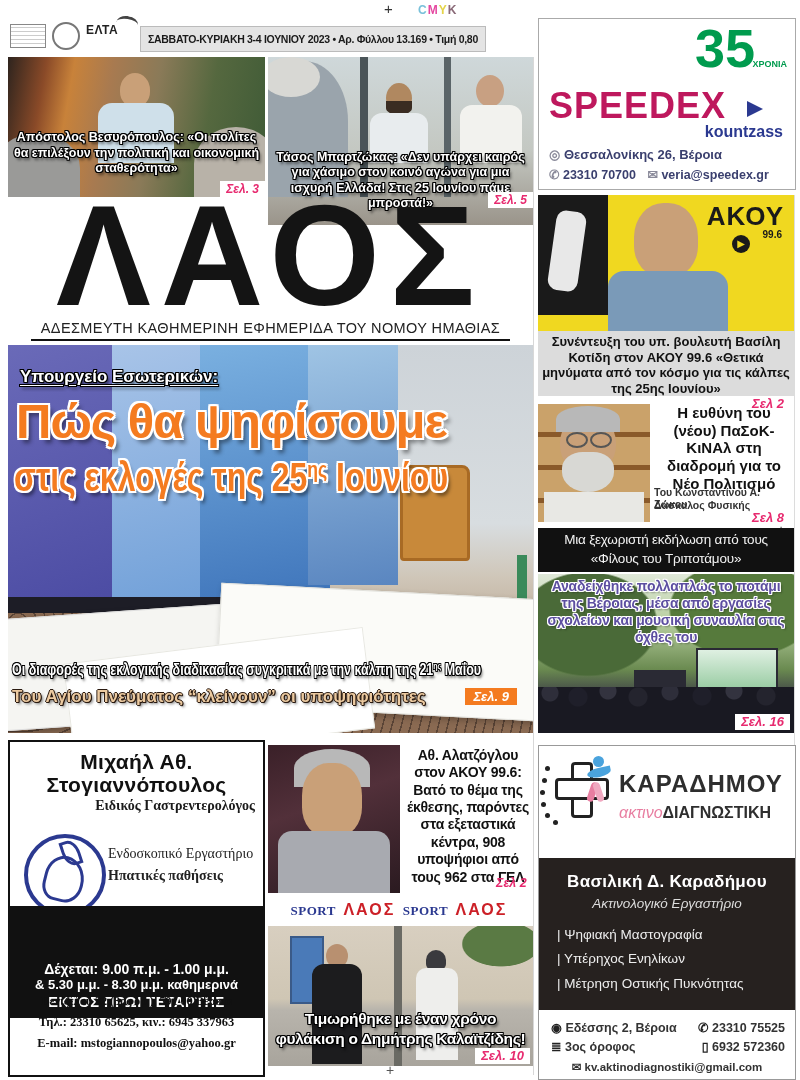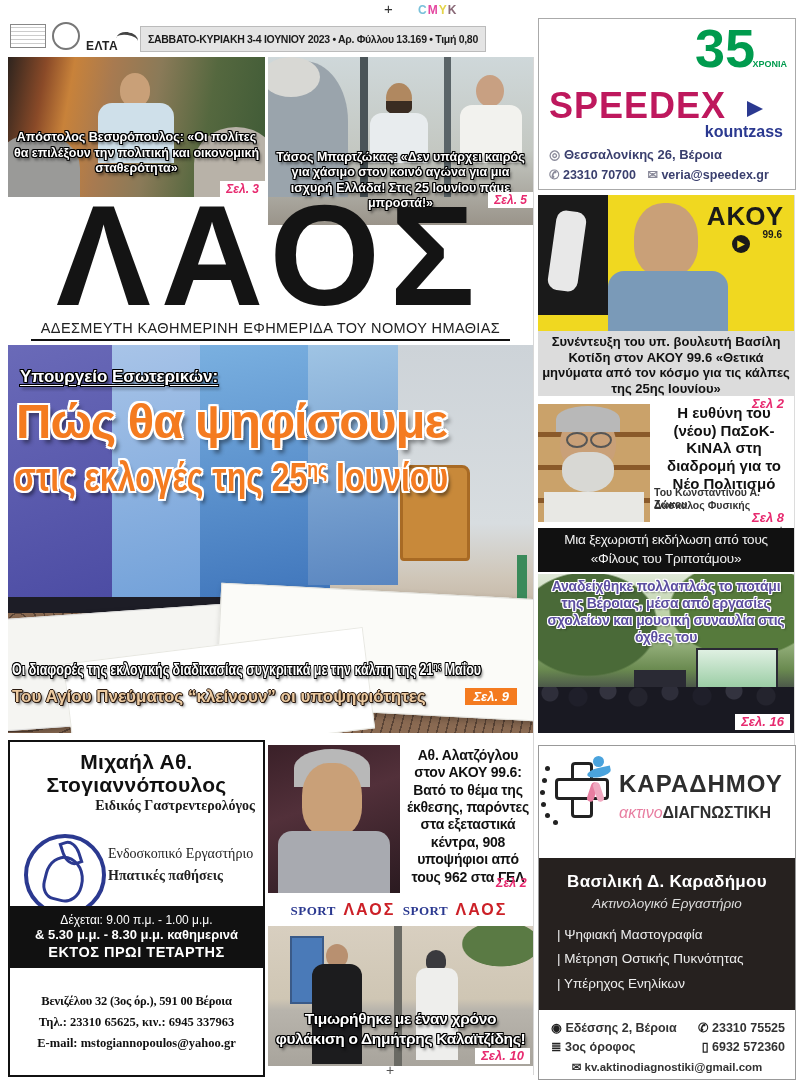--- a/index.html
+++ b/index.html
@@ -22,21 +22,21 @@
 
 <div class="page">
 
   <div class="abs" style="left:384px;top:0;font-size:15px;color:#333;">+</div>
   <div class="abs" style="left:418px;top:3px;font-size:12px;font-weight:bold;letter-spacing:1px;">
     <span style="color:#79c1da;">C</span><span style="color:#e547a0;">M</span><span style="color:#e5d44a;">Y</span><span style="color:#8a6a78;">K</span>
   </div>
 
   <div class="abs" style="left:10px;top:24px;width:34px;height:22px;border:1px solid #888;background:repeating-linear-gradient(0deg,#fff 0 3px,#ccc 3px 4px);"></div>
   <div class="abs" style="left:52px;top:22px;width:24px;height:24px;border:2px double #777;border-radius:50%;"></div>
-  <div class="abs" style="left:86px;top:36px;width:50px;height:24px;">
+  <div class="abs" style="left:86px;top:20px;width:50px;height:24px;">
     <span style="font-size:12px;font-weight:bold;color:#222;letter-spacing:.5px;">ΕΛΤΑ</span>
     <span class="abs" style="left:30px;top:-4px;width:22px;height:12px;border-top:3px solid #444;border-radius:50% 50% 0 0;transform:rotate(8deg);"></span>
   </div>
   <div class="abs" style="left:140px;top:26px;width:344px;height:24px;background:#e4e4e4;border:1px solid #bbb;line-height:24px;text-align:center;font-size:10.5px;font-weight:bold;letter-spacing:-0.3px;color:#1a1a1a;">ΣΑΒΒΑΤΟ-ΚΥΡΙΑΚΗ 3-4 ΙΟΥΝΙΟΥ 2023 • Αρ. Φύλλου 13.169 • Τιμή 0,80 ευρώ</div>
 
   <div class="abs" style="left:538px;top:18px;width:256px;height:170px;border:1px solid #aaa;background:#fff;">
     <div class="abs" style="right:40px;top:2px;font-size:54px;font-weight:bold;color:#009b4e;line-height:1;">35</div>
     <div class="abs" style="right:8px;top:40px;font-size:9px;font-weight:bold;color:#009b4e;">ΧΡΟΝΙΑ</div>
     <div class="abs" style="left:10px;top:66px;font-size:36px;font-weight:bold;color:#be185d;letter-spacing:1px;">SPEEDEX</div>
     <div class="abs" style="left:208px;top:82px;width:0;height:0;border-left:16px solid #2b3990;border-top:8px solid transparent;border-bottom:8px solid transparent;"></div>
@@ -144,21 +144,21 @@
   <div class="abs" style="left:8px;top:740px;width:253px;height:333px;border:2px solid #111;">
     <div class="center" style="margin-top:8px;font-size:21px;font-weight:bold;line-height:1.1;letter-spacing:.3px;color:#111;">Μιχαήλ Αθ. Στογιαννόπουλος</div>
     <div style="text-align:right;padding-right:8px;font-size:14px;font-weight:bold;color:#1a1a1a;margin-top:2px;font-family:'Liberation Serif',serif;">Ειδικός Γαστρεντερολόγος</div>
     <div class="abs" style="left:14px;top:92px;width:74px;height:74px;border:4px solid #2b3990;border-radius:50%;">
       <div class="abs" style="left:16px;top:18px;width:34px;height:40px;border:3px solid #2b3990;border-radius:60% 70% 55% 45%;transform:rotate(14deg);"></div>
       <div class="abs" style="left:34px;top:2px;width:12px;height:20px;border:3px solid #2b3990;border-radius:0 60% 0 60%;transform:rotate(-18deg);"></div>
     </div>
     <div class="abs serif" style="left:98px;top:104px;width:150px;font-size:14px;font-weight:normal;color:#222;">Ενδοσκοπικό Εργαστήριο</div>
     <div class="abs serif" style="left:98px;top:126px;width:150px;font-size:14px;font-weight:bold;color:#222;">Ηπατικές παθήσεις</div>
     <div class="abs center" style="left:0;top:164px;width:100%;background:#111;color:#fff;padding:7px 0 8px;">
-      <div style="font-size:12px;font-weight:normal;">Δέχεται: 9.00 π.μ. - 1.00 μ.μ.</div>
+      <div style="font-size:14px;font-weight:bold;margin-top:48px;">Δέχεται: 9.00 π.μ. - 1.00 μ.μ.</div>
       <div style="font-size:13px;font-weight:bold;">&amp; 5.30 μ.μ. - 8.30 μ.μ. καθημερινά</div>
       <div style="font-size:14.5px;font-weight:bold;letter-spacing:.5px;margin-top:2px;">ΕΚΤΟΣ ΠΡΩΙ ΤΕΤΑΡΤΗΣ</div>
     </div>
     <div class="abs center serif" style="left:0;top:248px;width:100%;">
       <div style="font-size:12.5px;font-weight:bold;letter-spacing:-.2px;margin-top:4px;">Βενιζέλου 32 (3ος όρ.), 591 00 Βέροια</div>
       <div style="font-size:12.5px;font-weight:bold;margin-top:6px;">Τηλ.: 23310 65625, κιν.: 6945 337963</div>
       <div style="font-size:12.5px;font-weight:bold;margin-top:6px;">E-mail: mstogiannopoulos@yahoo.gr</div>
     </div>
   </div>
 
@@ -201,22 +201,22 @@
       <div class="abs" style="left:36px;top:20px;width:7px;height:20px;background:#e87ea1;border-radius:4px;transform:rotate(18deg);"></div>
       <div class="abs" style="left:42px;top:20px;width:7px;height:20px;background:#f0a8c0;border-radius:4px;transform:rotate(-18deg);"></div>
     </div>
     <div class="abs" style="left:80px;top:24px;font-size:24px;font-weight:bold;letter-spacing:1px;color:#2e2e2e;">ΚΑΡΑΔΗΜΟΥ</div>
     <div class="abs" style="left:80px;top:58px;font-size:16px;"><span style="color:#e87ea1;font-style:italic;">ακτινο</span><span style="color:#2e2e2e;font-weight:bold;">ΔΙΑΓΝΩΣΤΙΚΗ</span></div>
     <div class="abs" style="left:0;top:112px;width:100%;height:152px;background:#26211f;">
       <div class="center" style="margin-top:14px;font-size:17px;font-weight:bold;color:#fff;letter-spacing:.3px;">Βασιλική Δ. Καραδήμου</div>
       <div class="center" style="margin-top:4px;font-size:13.5px;color:#ddd;font-style:italic;">Ακτινολογικό Εργαστήριο</div>
       <div style="margin:12px 0 0 18px;font-size:13.5px;color:#eee;line-height:1.8;">
         <div>| Ψηφιακή Μαστογραφία</div>
+        <div>| Υπέρηχος Ενηλίκων</div>
         <div>| Μέτρηση Οστικής Πυκνότητας</div>
-        <div>| Υπέρηχος Ενηλίκων</div>
       </div>
     </div>
     <div class="abs" style="left:0;top:270px;width:100%;">
       <div style="display:flex;justify-content:space-between;padding:4px 10px 0 12px;font-size:12.5px;font-weight:bold;color:#333;">
         <span><span style="color:#222;">◉</span> <span>Εδέσσης 2, Βέροια</span></span>
         <span><span style="color:#222;">✆</span> <span>23310 75525</span></span>
       </div>
       <div style="display:flex;justify-content:space-between;padding:4px 10px 0 12px;font-size:12.5px;font-weight:bold;color:#333;">
         <span><span style="color:#222;">≣</span> <span>3ος όροφος</span></span>
         <span><span style="color:#222;">▯</span> <span>6932 572360</span></span>

